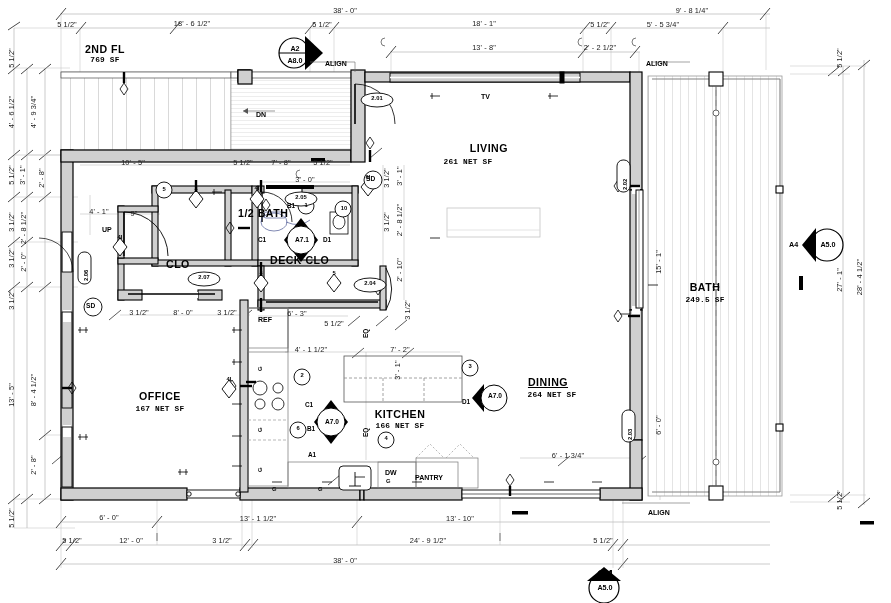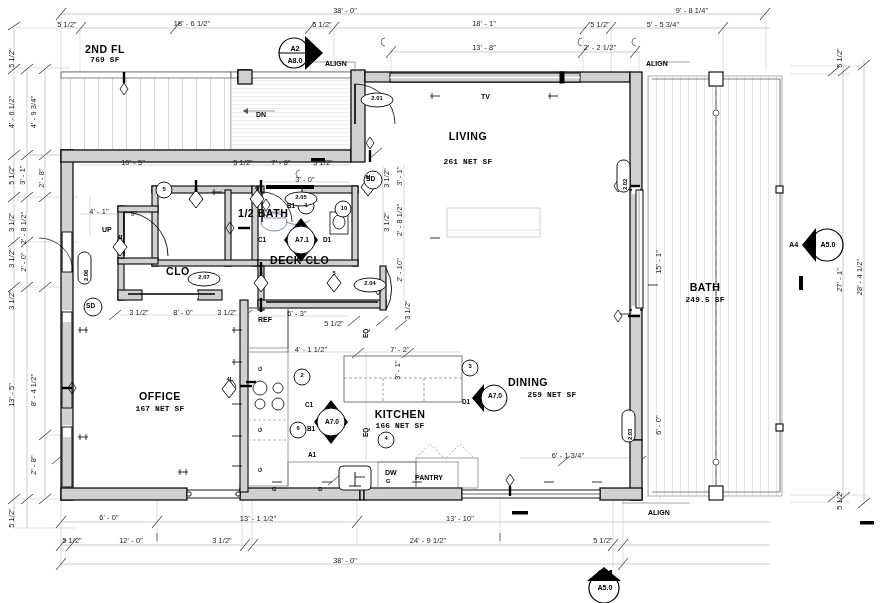--- a/index.html
+++ b/index.html
@@ -580,37 +580,37 @@
       <path d="M582 38 q-4 0 -4 4 q0 4 4 4"></path>
       <path d="M636 38 q-4 0 -4 4 q0 4 4 4"></path>
       <path d="M300 170 q-4 0 -4 4 q0 4 4 4"></path>
     </g>
 
   </svg>
 
   <div class="t room ctr" style="left:70px;top:44px;width:70px;">2ND FL</div>
   <div class="t roomsf ctr" style="left:70px;top:57px;width:70px;">769 SF</div>
 
-  <div class="t room ctr" style="left:428px;top:131px;width:80px;">LIVING</div>
+  <div class="t room ctr" style="left:428px;top:143px;width:80px;text-align:right;">LIVING</div>
   <div class="t roomsf ctr" style="left:418px;top:159px;width:100px;">261 NET SF</div>
 
   <div class="t room ctr" style="left:670px;top:282px;width:70px;">BATH</div>
   <div class="t roomsf ctr" style="left:665px;top:297px;width:80px;">249.5 SF</div>
 
   <div class="t room ctr" style="left:120px;top:391px;width:80px;">OFFICE</div>
   <div class="t roomsf ctr" style="left:110px;top:406px;width:100px;">167 NET SF</div>
 
-  <div class="t room ctr" style="left:488px;top:377px;width:80px;">DINING</div>
-  <div class="t roomsf ctr" style="left:502px;top:392px;width:100px;">259 NET SF</div>
+  <div class="t room ctr" style="left:508px;top:377px;width:80px;text-decoration:underline;">DINING</div>
+  <div class="t roomsf ctr" style="left:502px;top:392px;width:100px;">264 NET SF</div>
 
   <div class="t room ctr" style="left:360px;top:409px;width:80px;">KITCHEN</div>
   <div class="t roomsf ctr" style="left:350px;top:423px;width:100px;">166 NET SF</div>
 
   <div class="t room" style="left:238px;top:208px;">1/2 BATH</div>
-  <div class="t room" style="left:166px;top:259px;margin-top:7px;">CLO</div>
+  <div class="t room" style="left:166px;top:259px;">CLO</div>
   <div class="t room" style="left:270px;top:255px;">DECK CLO</div>
 
   <div class="t small" style="left:256px;top:111px;">DN</div>
   <div class="t small" style="left:102px;top:226px;">UP</div>
   <div class="t small" style="left:481px;top:93px;">TV</div>
   <div class="t small" style="left:258px;top:316px;">REF</div>
   <div class="t small" style="left:385px;top:469px;">DW</div>
   <div class="t small" style="left:415px;top:474px;">PANTRY</div>
   <div class="t smallb" style="left:86px;top:303px;">SD</div>
   <div class="t smallb" style="left:366px;top:176px;">SD</div>

